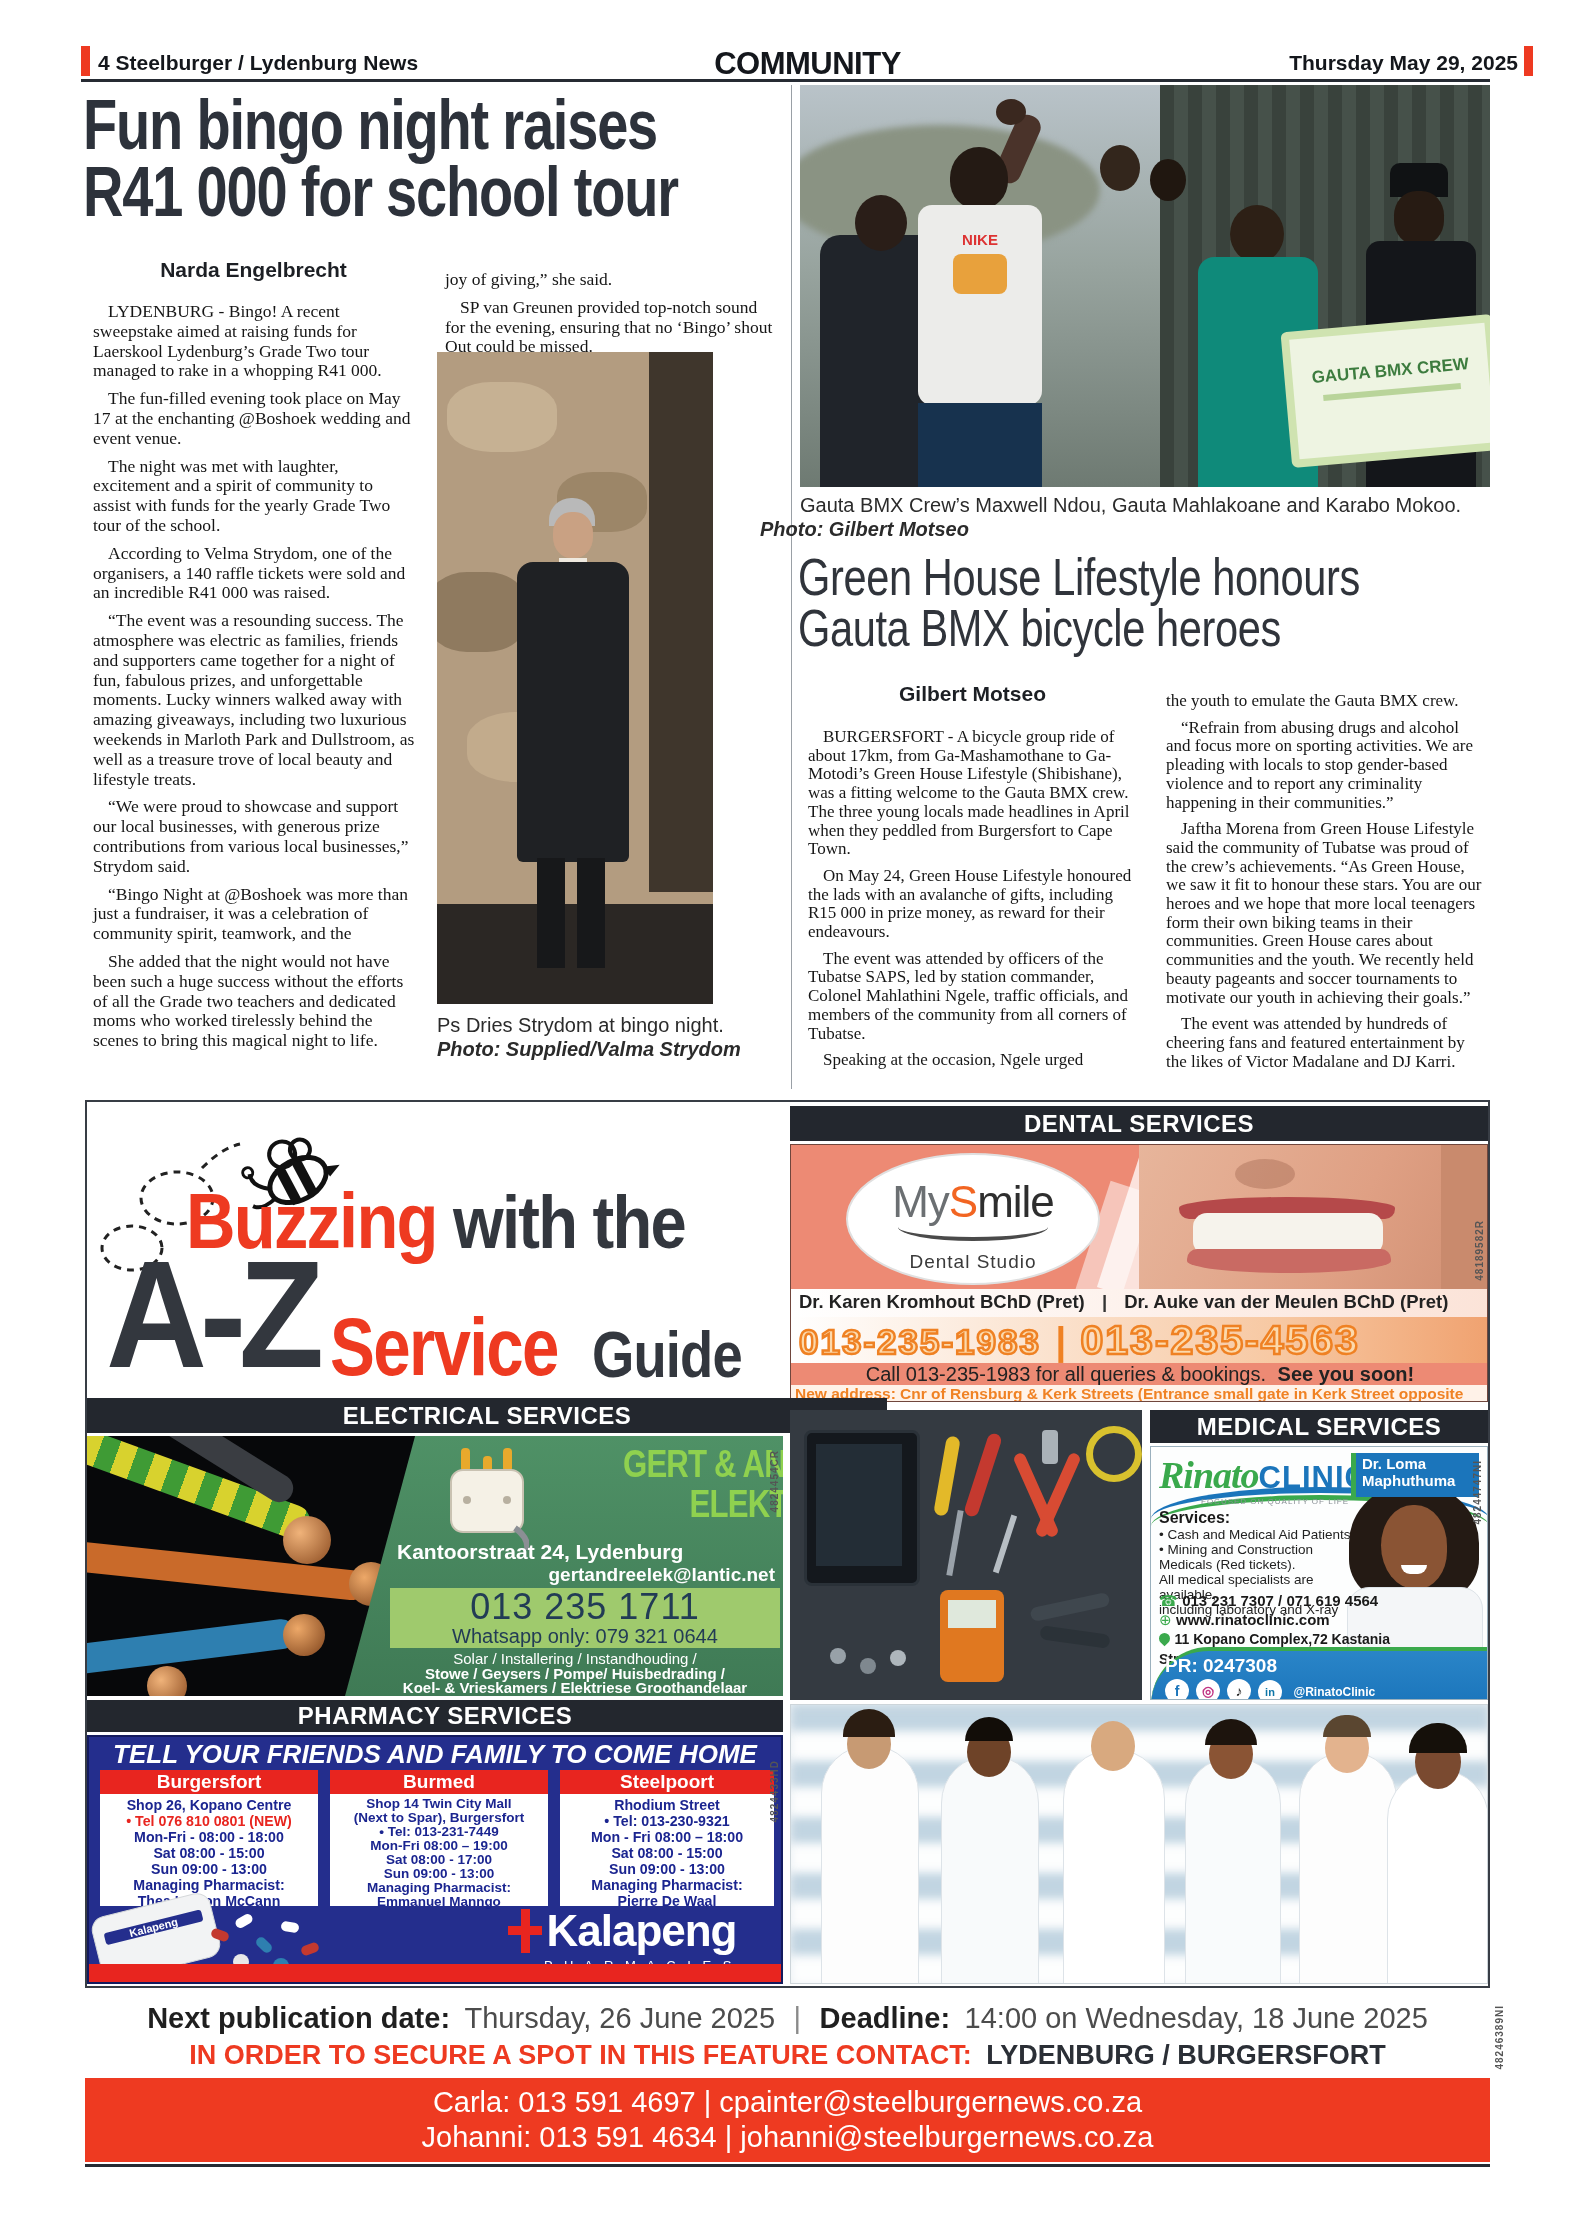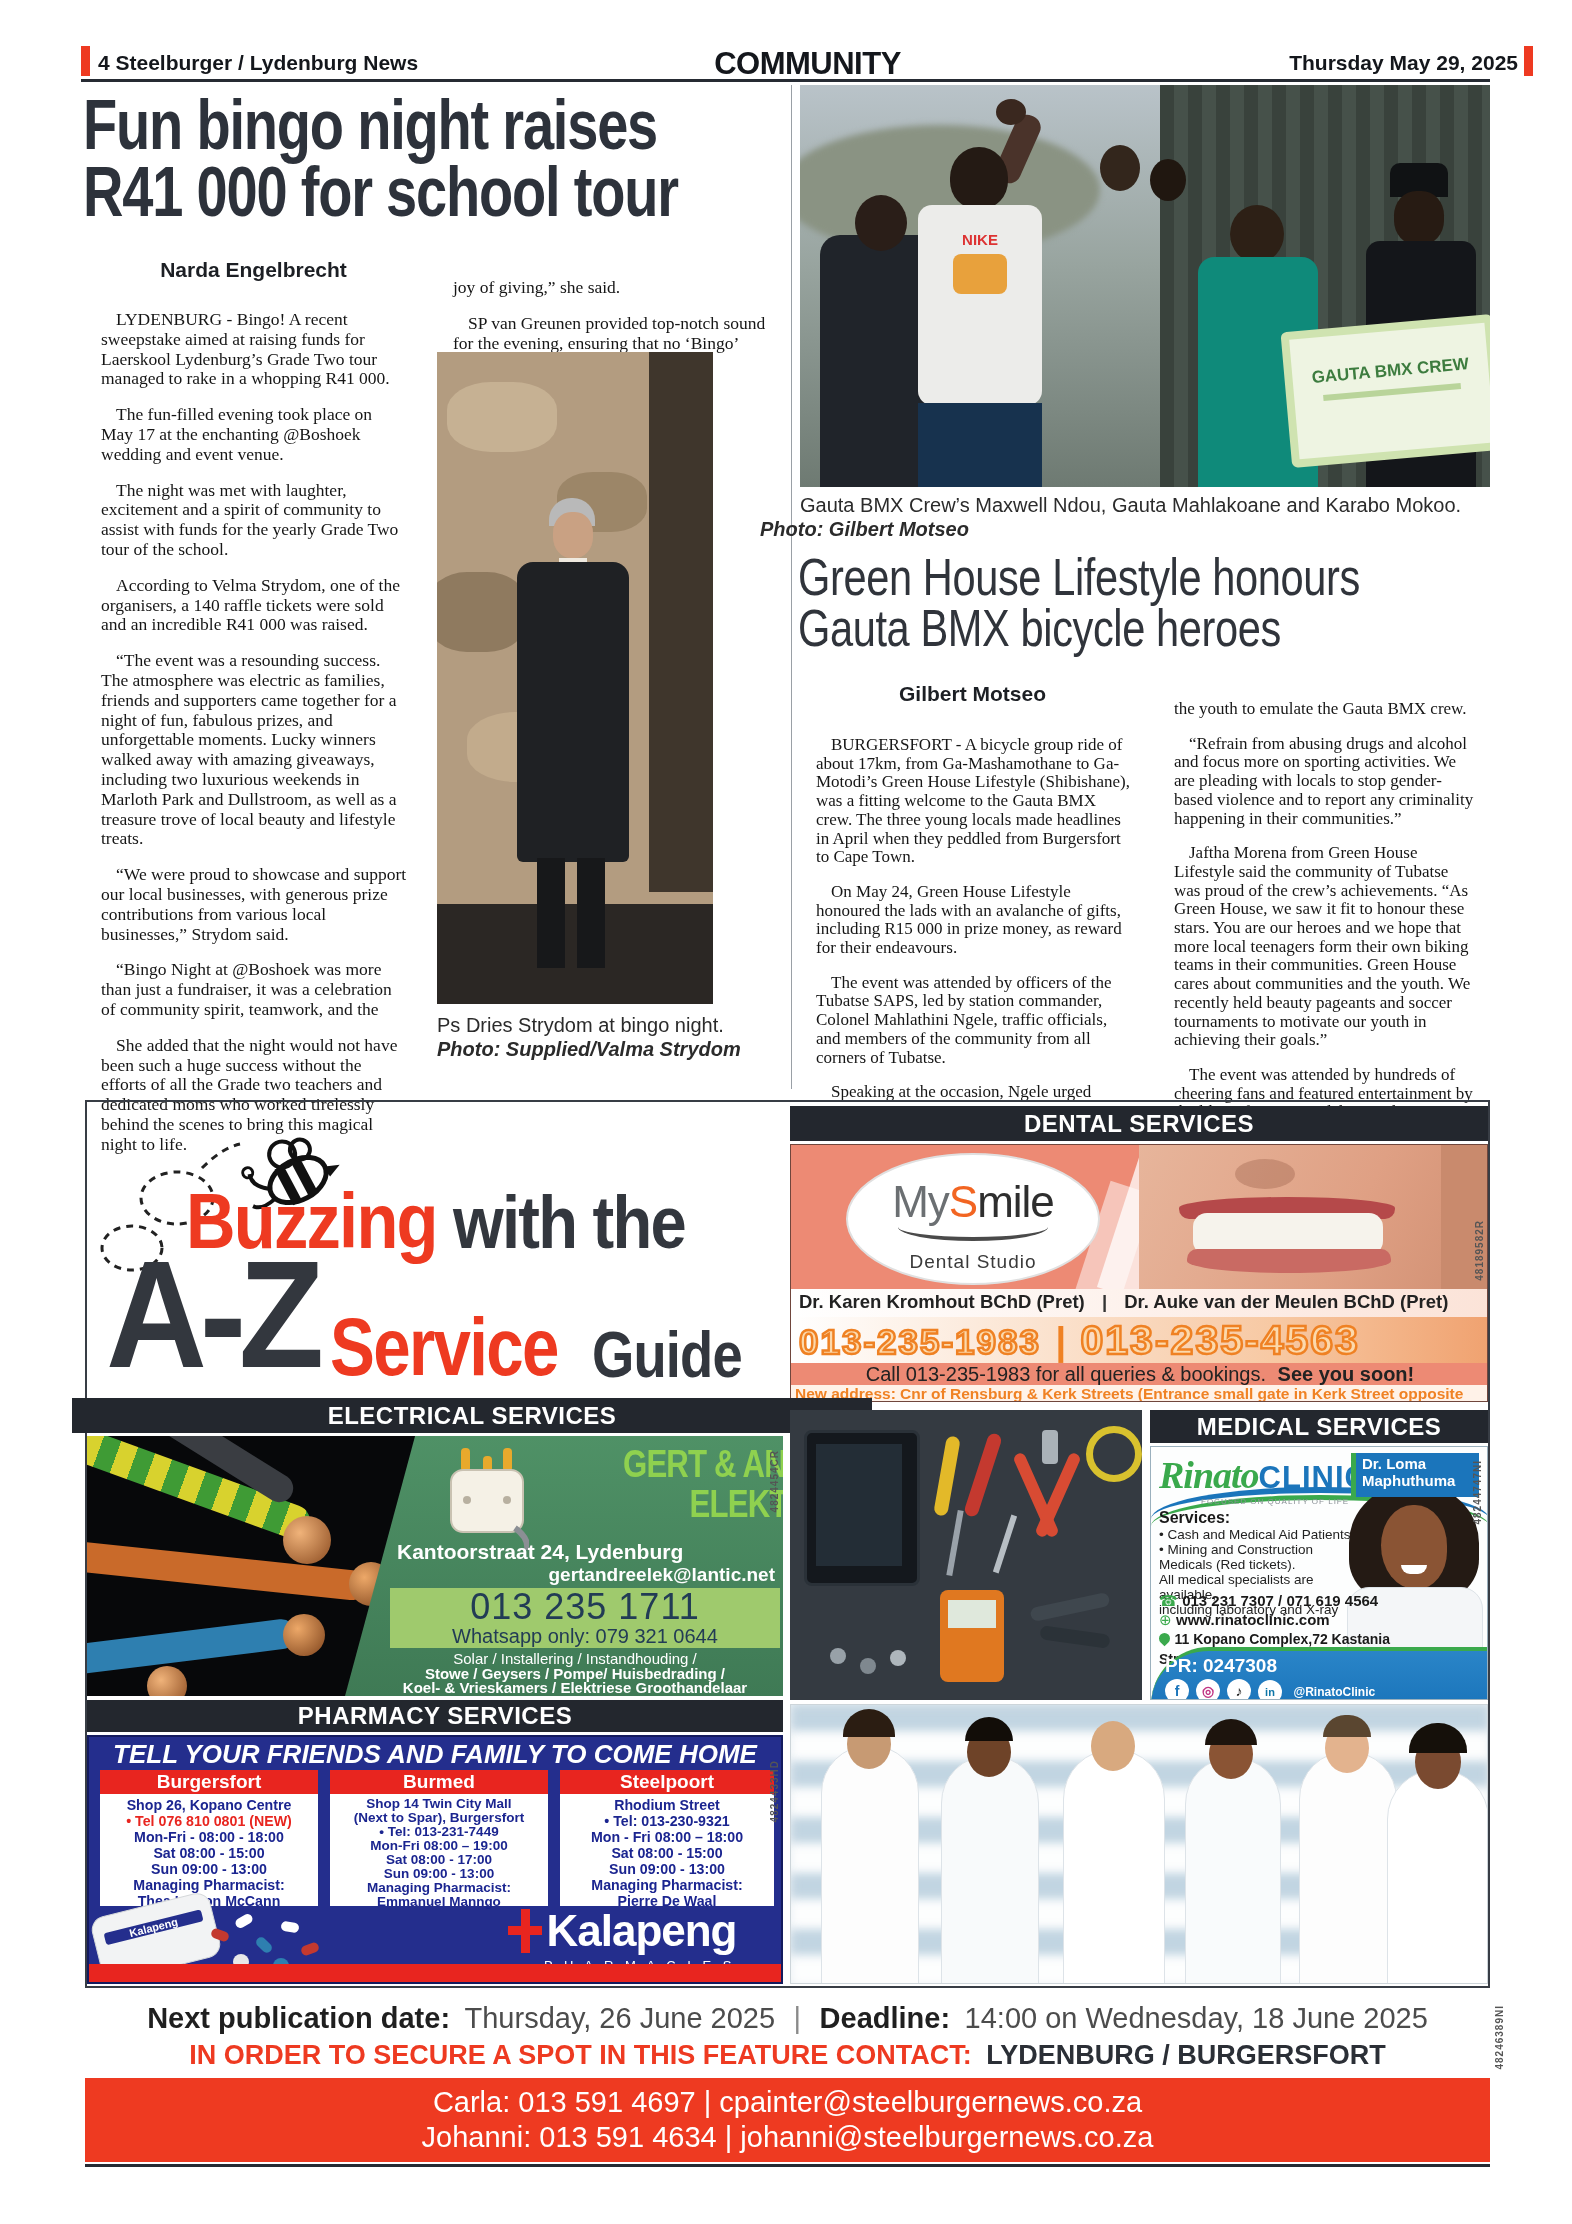--- a/index.html
+++ b/index.html
@@ -6,21 +6,21 @@
   .page{position:relative;width:1572px;height:2224px;background:#fff;overflow:hidden;
         font-family:"Liberation Sans",sans-serif;padding-left:43px;}
   .abs{position:absolute;}
   .b{font-weight:bold;}
   .ctr{text-align:center;}
   
   .edition{font-size:21px;font-weight:bold;color:#14171c;}
   .community{font-size:31px;font-weight:bold;color:#14171c;letter-spacing:-.5px;}
   .hdate{font-size:21px;font-weight:bold;color:#14171c;}
   
-  .news p{margin:16px;text-indent:15px;font-family:"Liberation Serif",serif;color:#161616;}
+  .news p{margin:8px;text-indent:15px;font-family:"Liberation Serif",serif;color:#161616;}
   .news.a1 p{font-size:17.5px;line-height:19.8px;}
   .news.a2 p{font-size:17px;line-height:18.7px;}
   .news p.ni{text-indent:0;}
   .h1line{font-size:70px;font-weight:bold;line-height:67px;letter-spacing:-1.5px;color:#2d323b;white-space:nowrap;}
   .h2line{font-size:52px;font-weight:normal;line-height:51px;letter-spacing:-.5px;color:#30343b;white-space:nowrap;}
   .byline{font-size:21px;font-weight:bold;color:#1c1f24;text-align:center;}
   .cap{font-size:20px;color:#2b2b2b;}
   .cred{font-size:20px;color:#2b2b2b;font-weight:bold;font-style:italic;}
   
   .secbar{background:#23272e;color:#fff;font-weight:bold;text-align:center;font-size:24px;letter-spacing:.5px;}
@@ -187,21 +187,21 @@
       <span style="font-size:41px;font-weight:bold;color:#fcd9ac;-webkit-text-stroke:2.5px #ef8123;letter-spacing:2px">013-235-4563</span>
     </div>
     <div class="abs ctr" style="left:0;top:218px;width:698px;font-size:20px;color:#222">
       <span>Call 013-235-1983 for all queries &amp; bookings.</span>
       <span class="b" style="margin-left:6px">See you soon!</span>
     </div>
     <div class="abs" style="left:0;top:240px;width:698px;height:17px;background:#fff2e8;font-size:15.5px;font-weight:bold;color:#f08224;padding-left:4px">New address:  Cnr of Rensburg &amp; Kerk Streets (Entrance small gate in Kerk Street opposite Wenakker)</div>
   </div>
   <div class="abs vcode" style="left:1474px;top:1220px">48189582R</div>
 
-  <div class="abs secbar" style="left:72px;top:1398px;width:800px;height:35px;line-height:35px">ELECTRICAL SERVICES</div>
+  <div class="abs secbar" style="left:87px;top:1398px;width:800px;height:35px;line-height:35px">ELECTRICAL SERVICES</div>
   <div class="abs photo" style="left:87px;top:1436px;width:696px;height:260px;background:#07080a">
 
     <div class="abs" style="left:-30px;top:30px;width:260px;height:34px;border-radius:17px;transform:rotate(20deg);background:repeating-linear-gradient(90deg,#3f9b35 0 18px,#d8d22e 18px 36px)"></div>
     <div class="abs" style="left:196px;top:80px;width:48px;height:48px;border-radius:50%;background:radial-gradient(circle at 35% 35%,#f0b37a,#8a4a1f)"></div>
     <div class="abs" style="left:-20px;top:120px;width:300px;height:30px;border-radius:15px;transform:rotate(6deg);background:#c96a2a"></div>
     <div class="abs" style="left:262px;top:126px;width:44px;height:44px;border-radius:50%;background:radial-gradient(circle at 35% 35%,#eda868,#7d421b)"></div>
     <div class="abs" style="left:-30px;top:196px;width:240px;height:30px;border-radius:15px;transform:rotate(-7deg);background:#2e7fb0"></div>
     <div class="abs" style="left:196px;top:178px;width:42px;height:42px;border-radius:50%;background:radial-gradient(circle at 35% 35%,#eda868,#7d421b)"></div>
     <div class="abs" style="left:10px;top:-10px;width:210px;height:28px;border-radius:14px;transform:rotate(32deg);background:#3a3d42"></div>
     <div class="abs" style="left:60px;top:230px;width:40px;height:40px;border-radius:50%;background:radial-gradient(circle at 35% 35%,#f0b37a,#8a4a1f)"></div>

